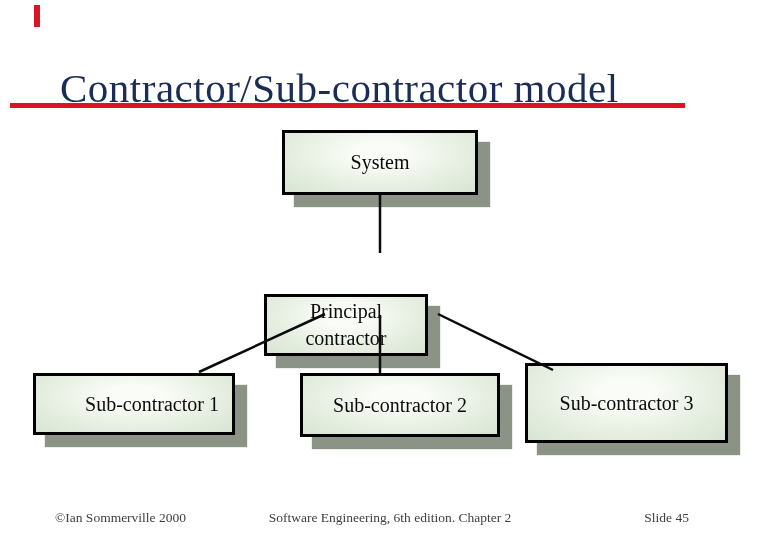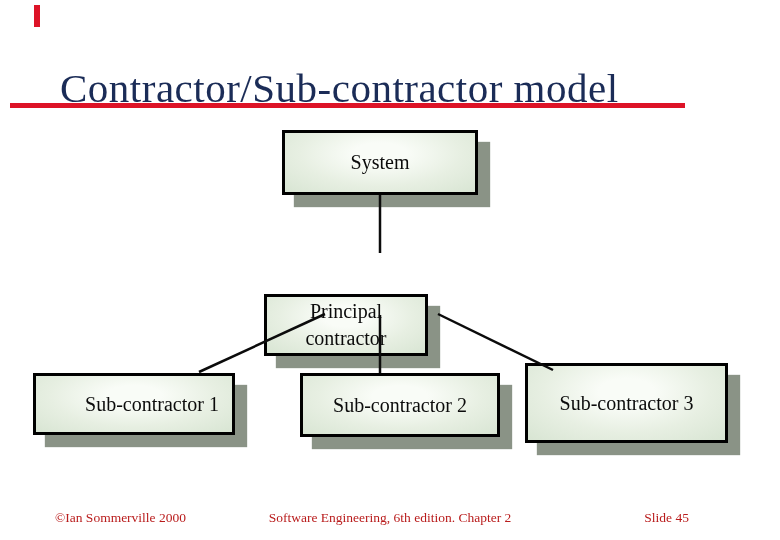--- a/index.html
+++ b/index.html
@@ -36,21 +36,21 @@
   #n-principal{left:264px;top:253px;width:164px;height:62px;margin-top:41px;}
   #n-sub1{left:33px;top:373px;width:202px;height:62px;padding-left:36px;}
   #n-sub2{left:280px;top:373px;width:200px;height:64px;margin-left:20px;}
   #n-sub3{left:525px;top:363px;width:203px;height:80px;}
   .connectors{
     position:absolute;left:0;top:0;width:780px;height:540px;
     pointer-events:none;
   }
   .footer{
     position:absolute;left:0;top:510px;width:780px;height:24px;
-    font-size:13.5px;color:#b91c1c;
+    font-size:13.5px;color:#404040;
   }
   .footer .f-left{position:absolute;left:55px;top:0;}
   .footer .f-center{position:absolute;left:0;width:780px;text-align:center;top:0;}
   .footer .f-right{position:absolute;right:91px;top:0;}
 </style>
 </head>
 <body>
 
 <div class="slide">
 

